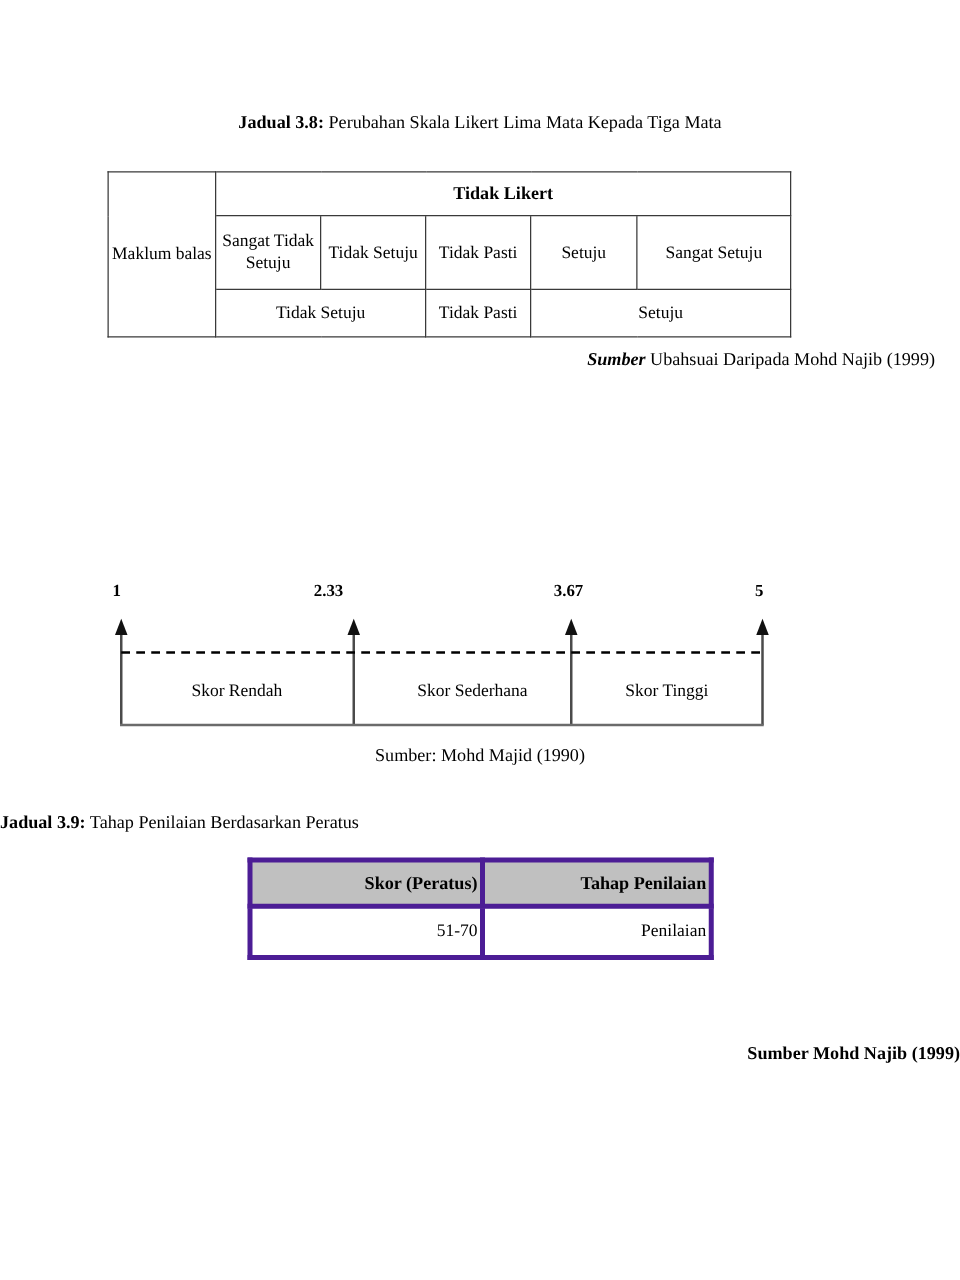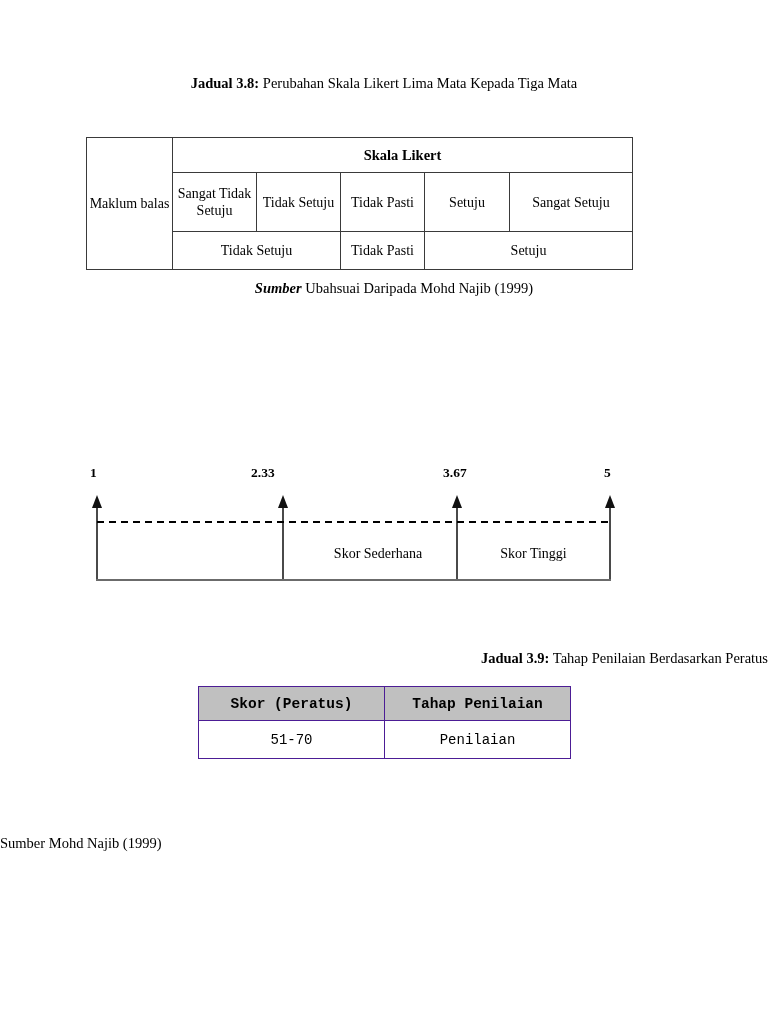--- a/index.html
+++ b/index.html
@@ -25,26 +25,26 @@
 
   
   .caption {
     position: absolute;
     font-size: 14.5px;
     line-height: 18px;
     white-space: nowrap;
   }
   .caption .lbl { font-weight: bold; }
 
-  #caption-38 { left: 0; top: 74px; width: 768px; text-align: center; }
-  #source-38  { left: 0; top: 279px; width: 748px; text-align: center; margin-left: 20px; }
+  #caption-38 { left: 0; top: 89px; width: 768px; text-align: center; }
+  #source-38  { left: 0; top: 279px; width: 748px; text-align: right; }
   #caption-21 { left: 0; top: 423px; width: 768px; text-align: center; }
   #source-21  { left: 0; top: 596px; width: 768px; text-align: center; }
-  #caption-39 { left: 0; top: 649px; width: 768px; text-align: right; }
-  #source-39  { left: 0; top: 834px; width: 768px; text-align: left; }
+  #caption-39 { left: 0; top: 649px; width: 768px; text-align: left; }
+  #source-39  { left: 0; top: 834px; width: 768px; text-align: right; font-weight: bold; }
 
   #source-38 .lbl { font-weight: bold; font-style: italic; }
 
   
   #paragraph {
     position: absolute;
     left: 96px;
     top: 340px;
     width: 520px;
     font-size: 14.5px;
@@ -129,26 +129,25 @@
   #table-39 {
     position: absolute;
     left: 198px;
     top: 686px;
     width: 373px;
     border-collapse: collapse;
     table-layout: fixed;
     font-size: 14px;
   }
   #table-39 td, #table-39 th {
-    border: 1px solid #4c1d95;
-    text-align: center;
+    border: 4px solid #4c1d95;
+    text-align: right;
     vertical-align: middle;
     padding: 2px;
     line-height: 18px;
-    font-family: Liberation Mono, monospace;
   }
   #table-39 thead th {
     background: #c0c0c0;
     font-weight: bold;
     height: 29px;
     font-size: 14.5px;
   }
   #table-39 tbody td { height: 33px; font-weight: normal; }
   #table-39 col.c-skor { width: 186px; }
 </style>
@@ -164,21 +163,21 @@
       <col style="width:86px">
       <col style="width:84px">
       <col style="width:84px">
       <col style="width:84px">
       <col style="width:85px">
       <col style="width:123px">
     </colgroup>
     <tbody>
       <tr>
         <td class="maklum" rowspan="3">Maklum balas</td>
-        <td class="hdr-skala" colspan="5">Skala Likert</td>
+        <td class="hdr-skala" colspan="5">Tidak Likert</td>
       </tr>
       <tr class="r-scale5">
         <td>Sangat Tidak Setuju</td>
         <td>Tidak Setuju</td>
         <td>Tidak Pasti</td>
         <td>Setuju</td>
         <td>Sangat Setuju</td>
       </tr>
       <tr class="r-scale3">
         <td colspan="2">Tidak Setuju</td>
@@ -211,24 +210,26 @@
       <line x1="97" y1="522" x2="610" y2="522" stroke="#000000" stroke-width="2" stroke-dasharray="7,5"></line>
 
       <line x1="96" y1="580" x2="611" y2="580" stroke="#6b6b6b" stroke-width="2"></line>
     </svg>
 
     <div class="tick-label" id="tick-label-0">1</div>
     <div class="tick-label" id="tick-label-1">2.33</div>
     <div class="tick-label" id="tick-label-2">3.67</div>
     <div class="tick-label" id="tick-label-3">5</div>
 
+    <div class="band-label" id="band-label-0">Skor Rendah</div>
     <div class="band-label" id="band-label-1">Skor Sederhana</div>
     <div class="band-label" id="band-label-2">Skor Tinggi</div>
   </div>
 
+  <div class="caption" id="source-21">Sumber:  Mohd Majid (1990)</div>
 
   <div class="caption" id="caption-39"><span class="lbl">Jadual 3.9:</span><span> Tahap Penilaian Berdasarkan Peratus</span></div>
 
   <table id="table-39">
     <colgroup>
       <col class="c-skor">
       <col>
     </colgroup>
     <thead>
       <tr>

